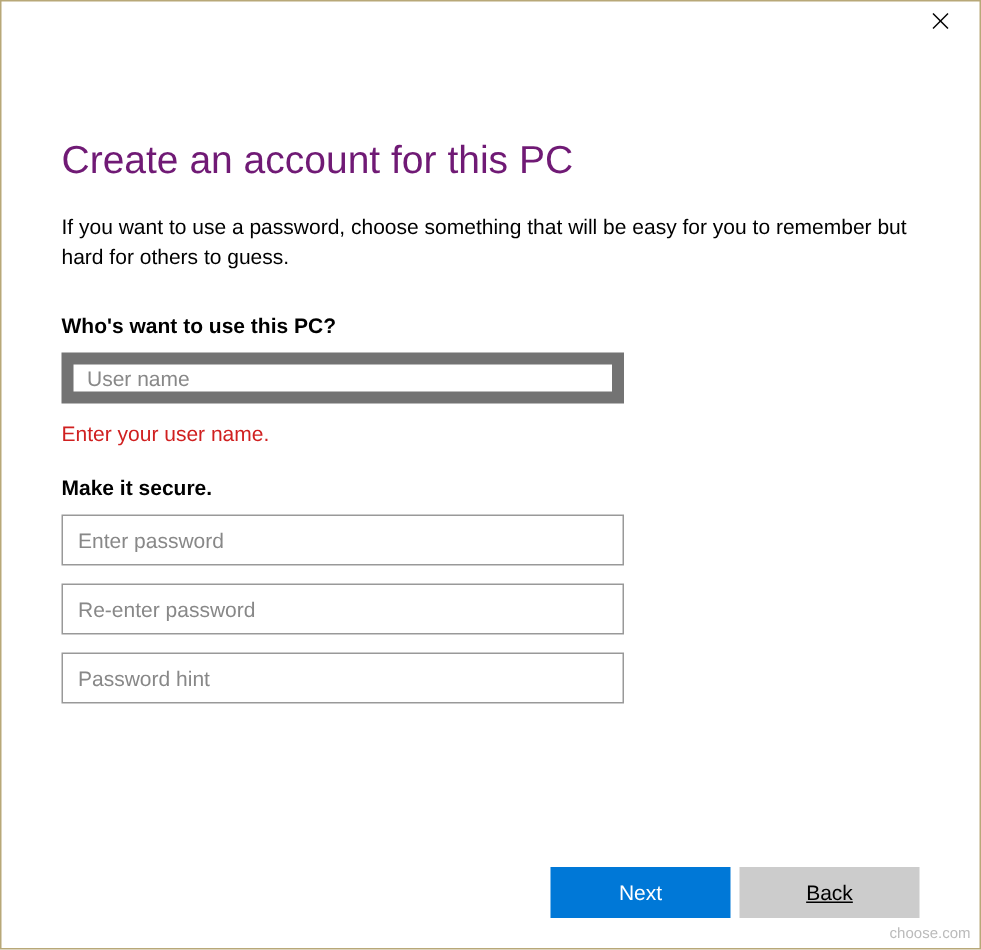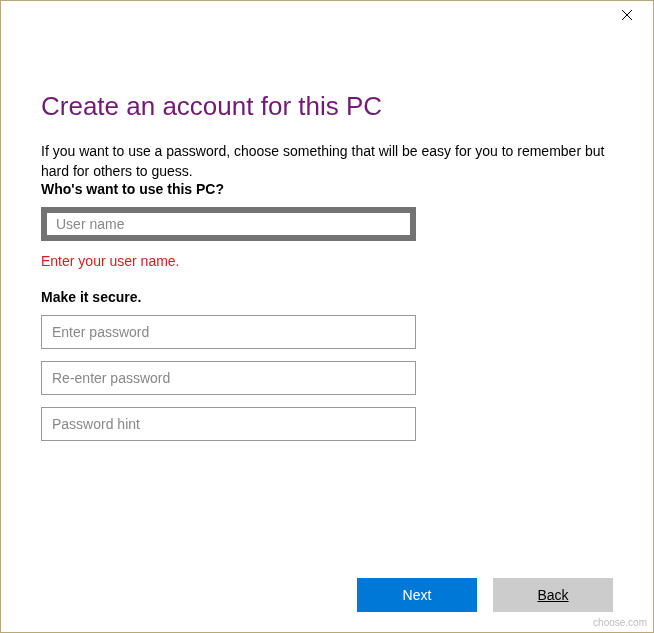--- a/index.html
+++ b/index.html
@@ -40,57 +40,58 @@
     .page-title {
       font-size: 26px;
       font-weight: 400;
       color: #701a75;
       margin-bottom: 20px;
     }
     .description {
       font-size: 14px;
       color: #000;
       line-height: 1.4;
+      margin-bottom: 28px;
     }
     .section-label {
       font-size: 14px;
       font-weight: 600;
       color: #000;
       margin-bottom: 10px;
     }
     .text-input {
       width: 375px;
       height: 34px;
       border: 1px solid #999;
       padding: 0 10px;
       font-size: 14px;
       color: #000;
       outline: none;
       display: block;
       margin-bottom: 12px;
     }
     .text-input.focused {
-      border: 6px solid #737373;
+      border: 8px solid #737373;
       padding: 0 9px;
     }
     .text-input::placeholder {
       color: #888;
     }
     .error-text {
       font-size: 14px;
       color: #d02020;
       margin-top: 4px;
       margin-bottom: 20px;
     }
     .footer {
       position: absolute;
       bottom: 20px;
       right: 40px;
       display: flex;
-      gap: 16px;
+      gap: 6px;
     }
     .btn {
       width: 120px;
       height: 34px;
       border: none;
       font-size: 14px;
       cursor: pointer;
       display: flex;
       align-items: center;
       justify-content: center;

